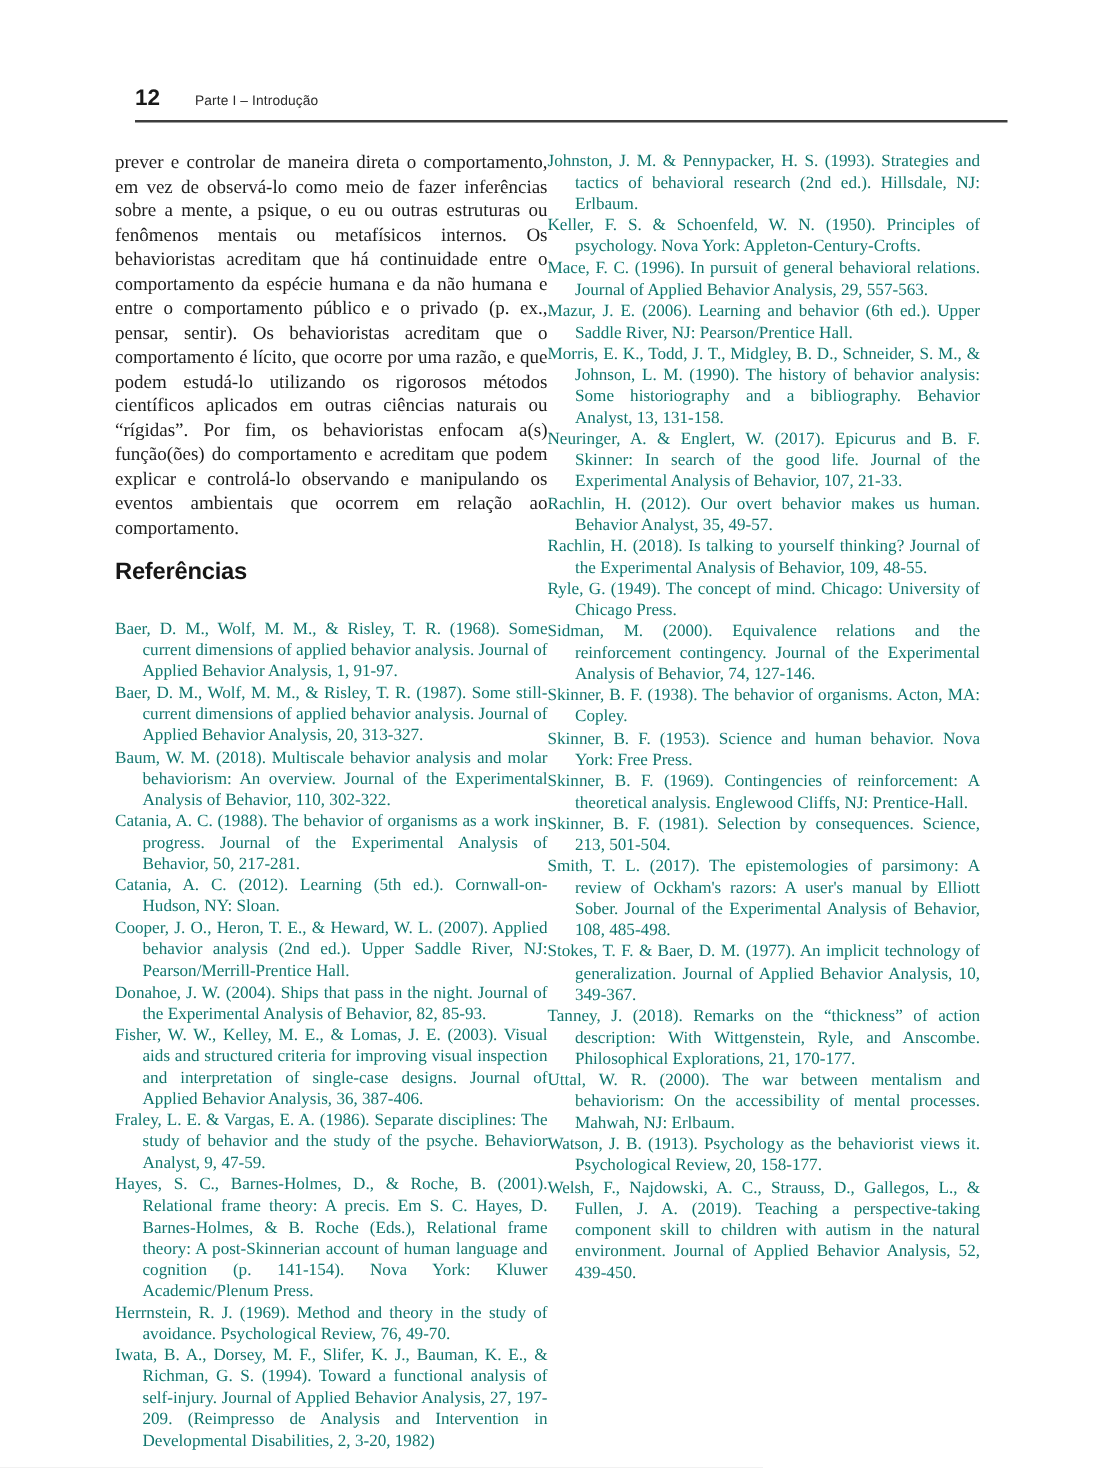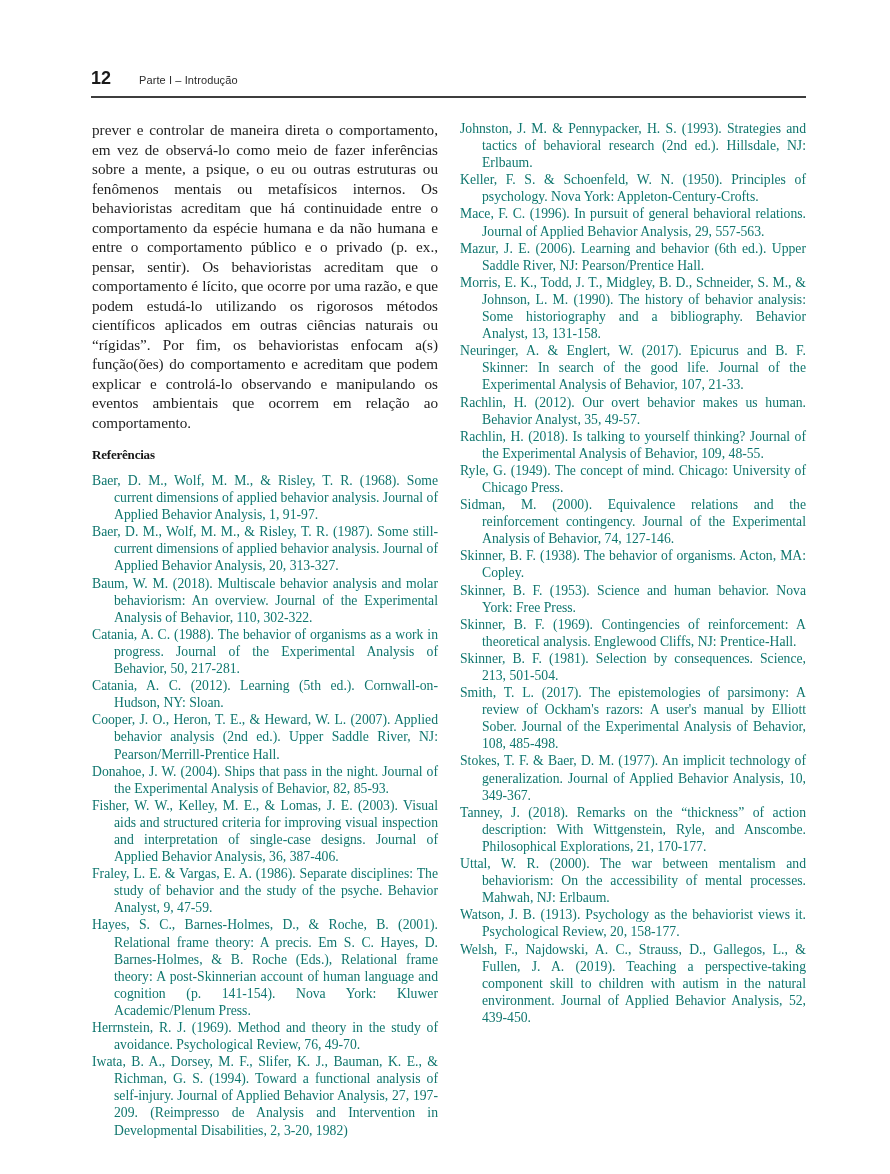--- a/index.html
+++ b/index.html
@@ -14,21 +14,21 @@
     margin: 0 auto;
     background: #ffffff;
     color: #1d1d1d;
     font-family: "Liberation Serif", serif;
     box-sizing: border-box;
     overflow: hidden;
   }
   .running-head {
     position: absolute;
     top: 68px;
-    left: 91px;
+    left: 108px;
     right: 84px;
     border-bottom: 2px solid #3d3d3d;
     padding-bottom: 7px;
     font-family: "Liberation Sans", sans-serif;
     display: flex;
     align-items: baseline;
   }
   .page-number {
     font-size: 18px;
     font-weight: 700;
@@ -41,37 +41,36 @@
     color: #2a2a2a;
     margin-left: 28px;
     letter-spacing: 0.1px;
   }
   .columns {
     position: absolute;
     top: 120px;
     left: 92px;
     right: 84px;
     display: flex;
-    gap: 22px;
   }
   .col {
     width: 346px;
     flex: 0 0 346px;
   }
   .body-paragraph {
     margin: 0;
     font-size: 15.2px;
     line-height: 19.5px;
     text-align: justify;
     color: #1d1d1d;
   }
   .references-heading {
-    margin: 15px 0 9px 0;
-    font-family: Liberation Serif, serif;
-    font-size: 13px;
+    margin: 15px 0 25px 0;
+    font-family: Liberation Sans, sans-serif;
+    font-size: 19px;
     font-weight: 700;
     letter-spacing: -0.2px;
     color: #161616;
   }
   .ref-list {
     margin: 0;
   }
   .ref-entry {
     margin: 0;
     font-size: 13.7px;

